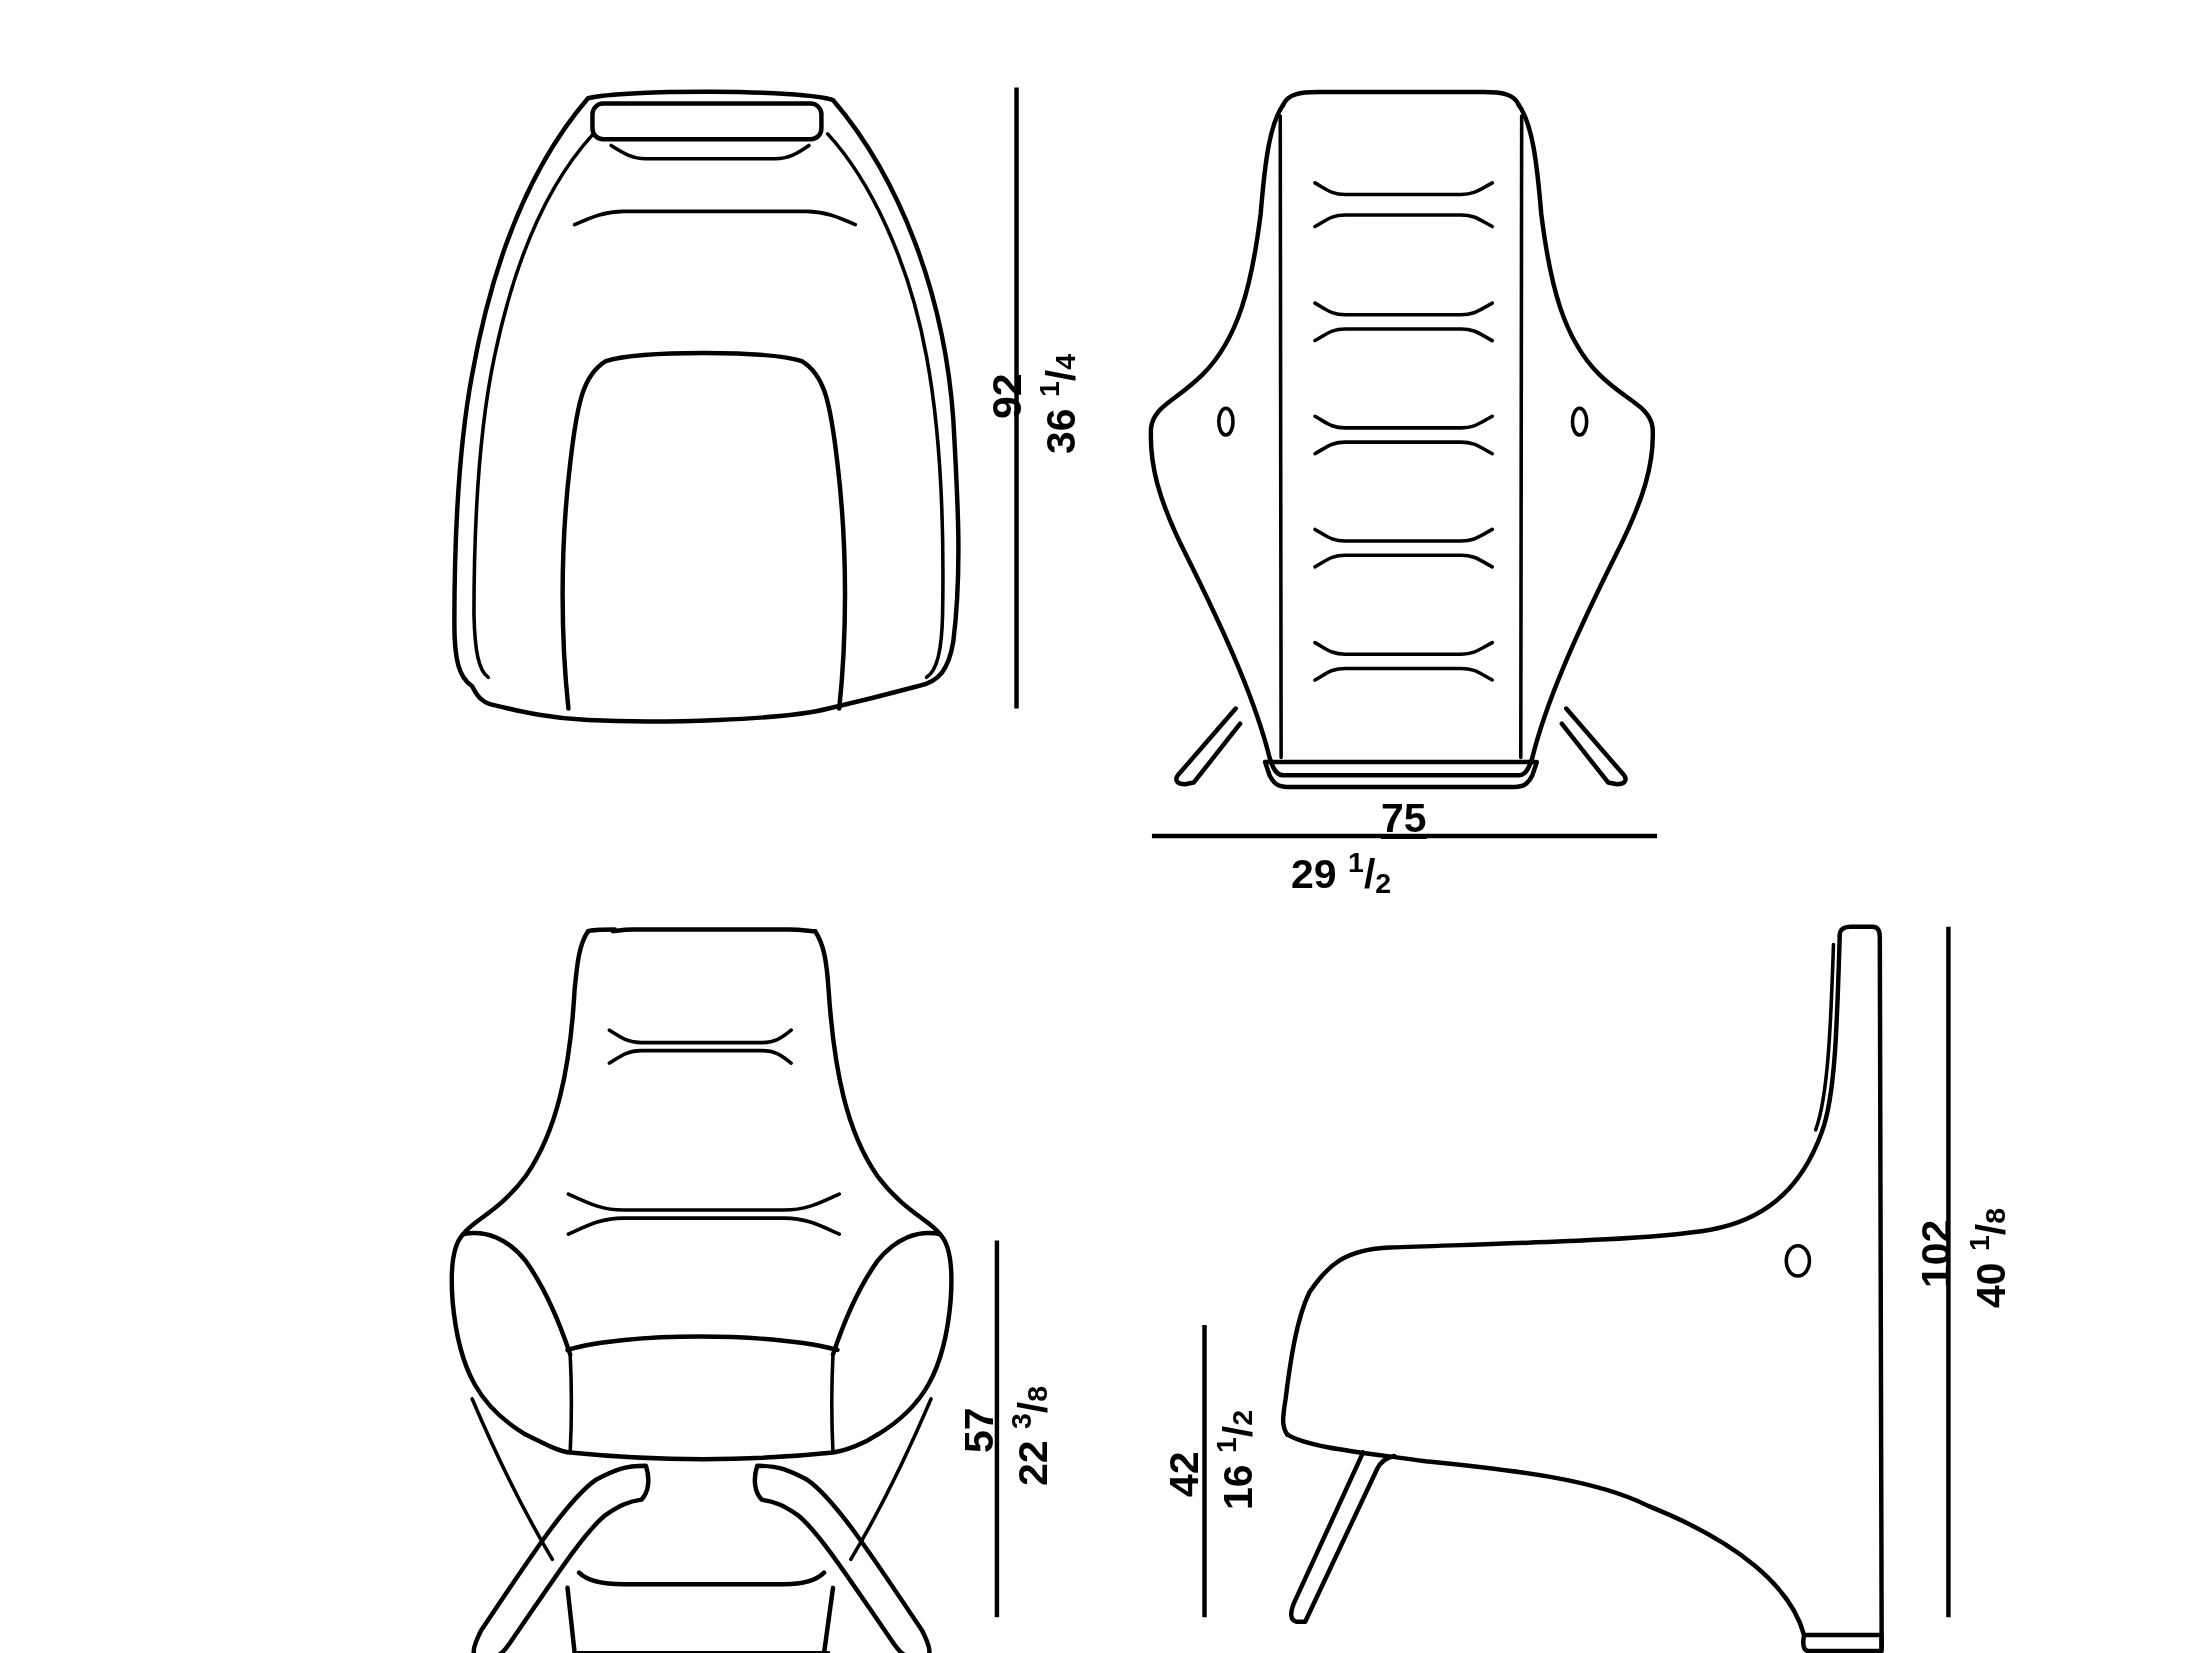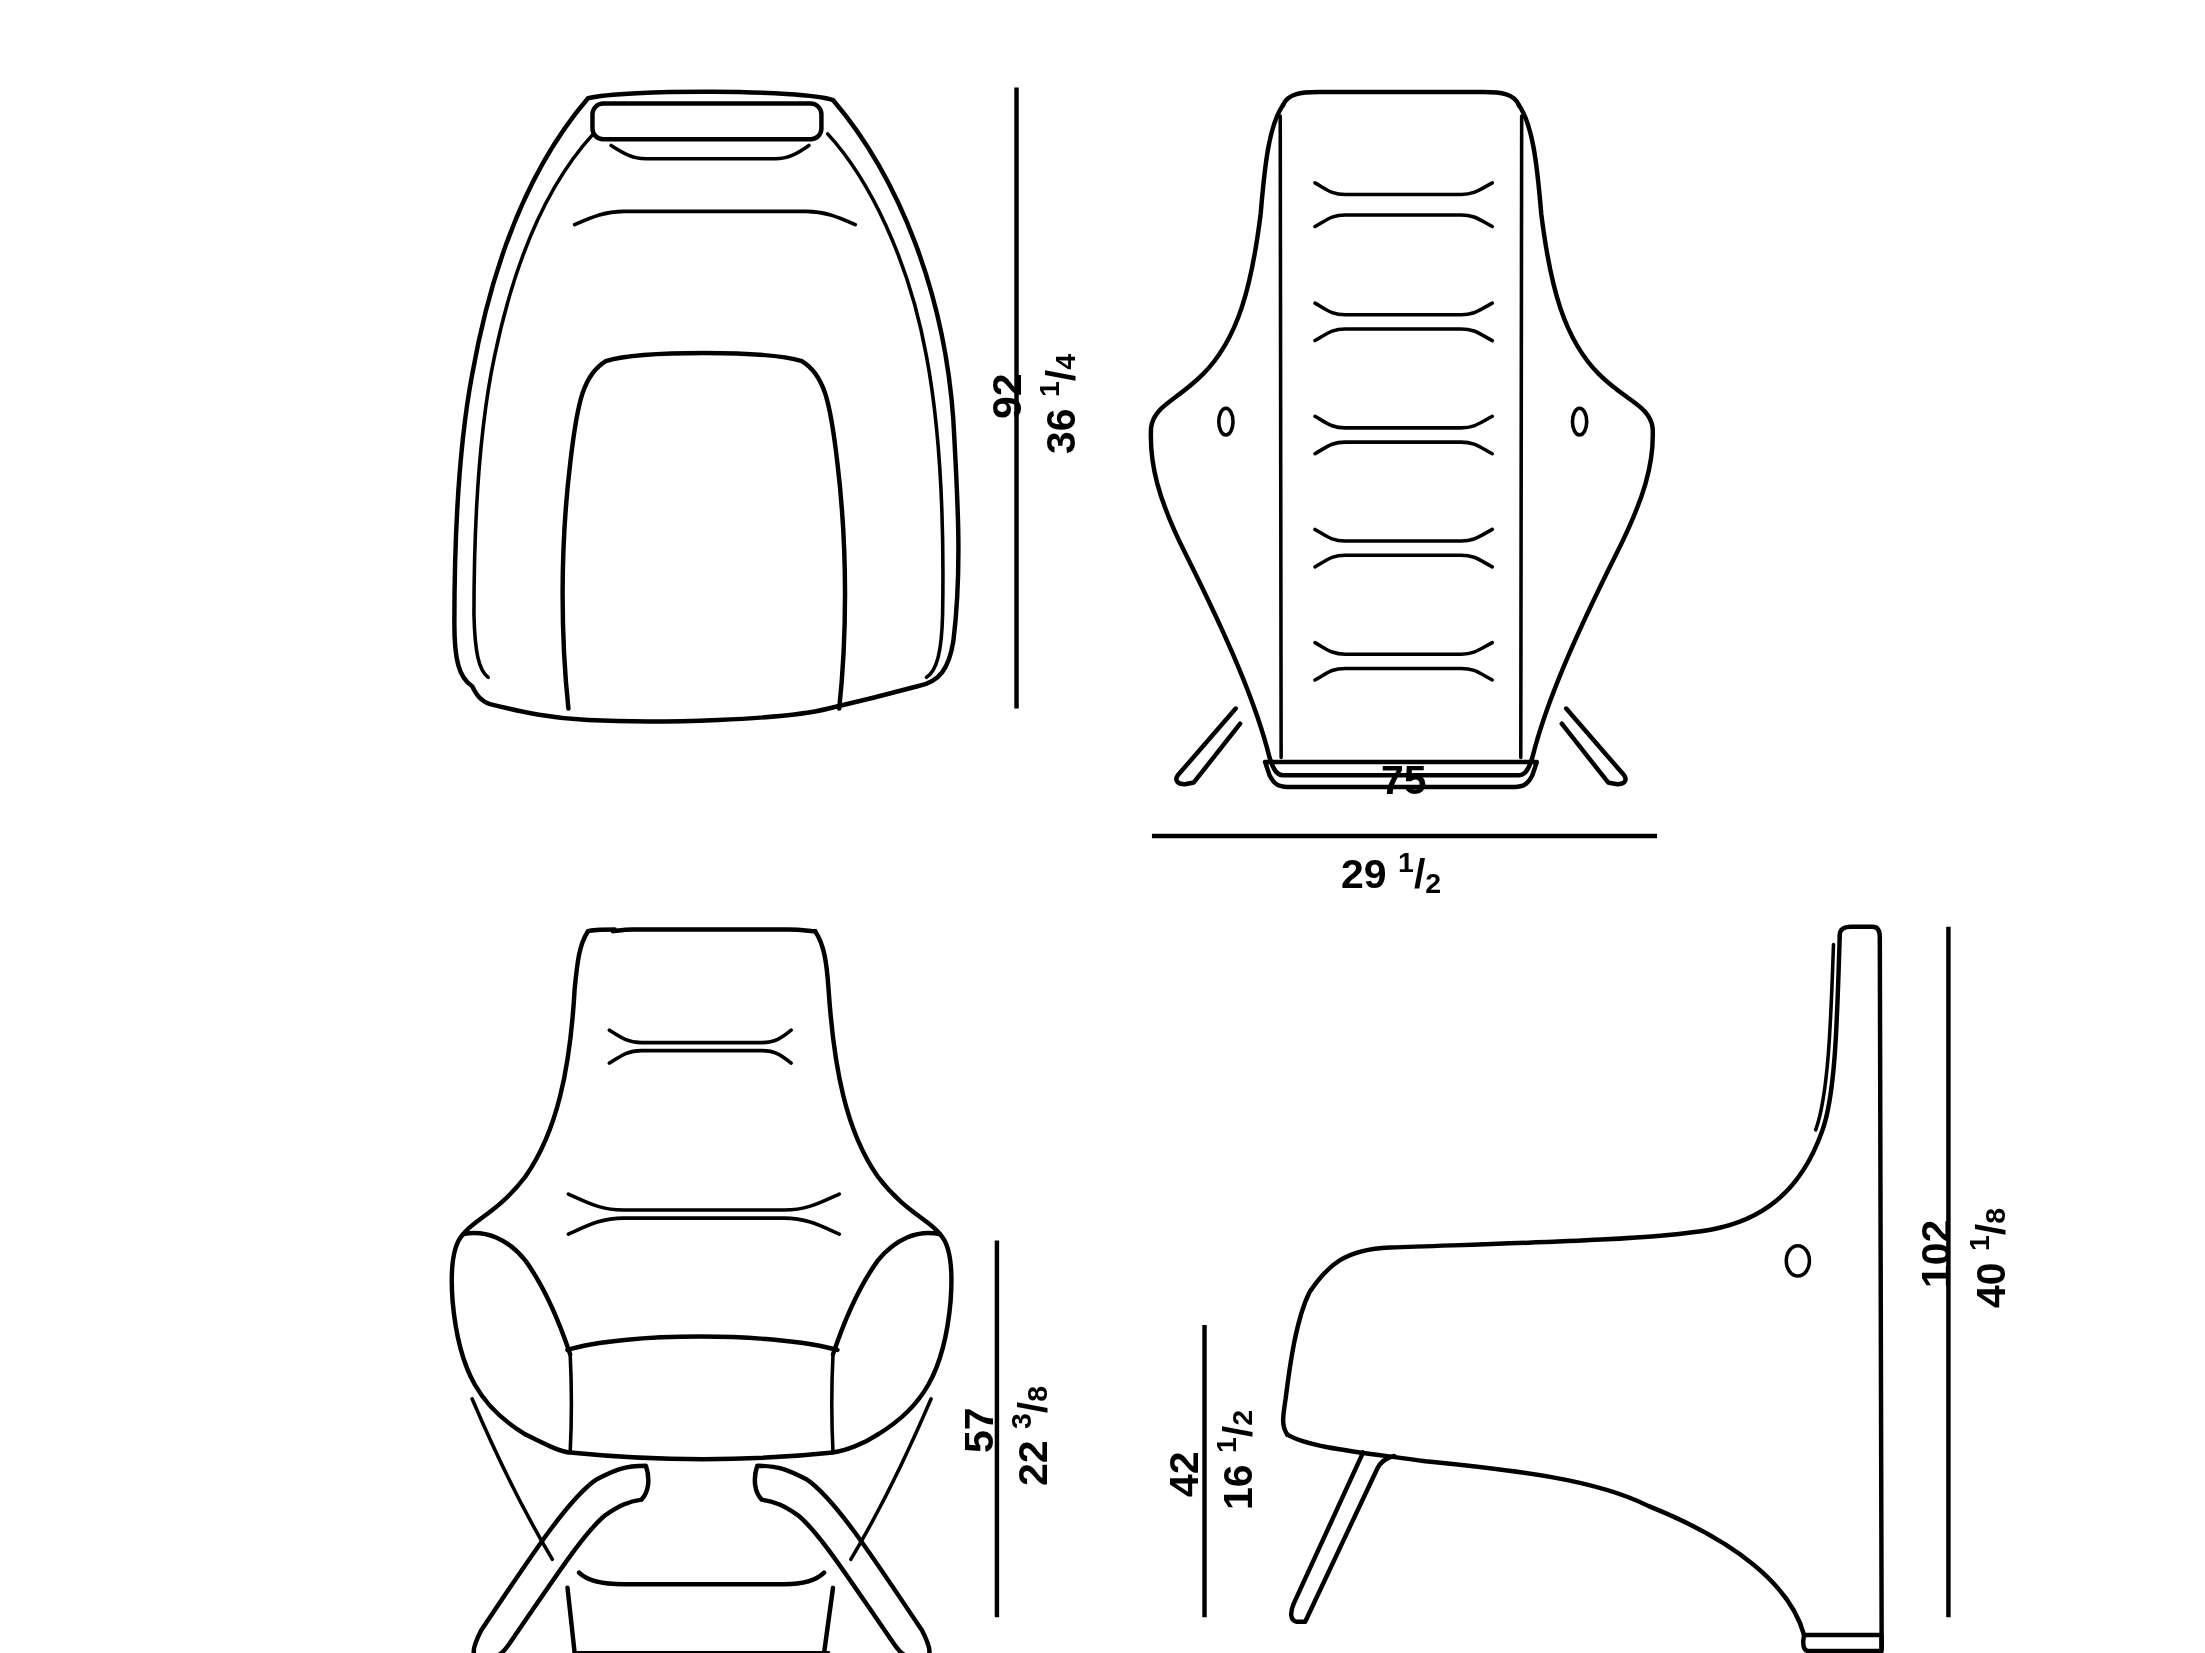--- a/index.html
+++ b/index.html
@@ -122,24 +122,24 @@
 </svg>
 
 <div class="label big rot" style="left:987px;top:419px;">
   <span>92</span>
 </div>
 <div class="label big rot frac" style="left:1035px;top:454px;">
   <span>36</span>
   <sup>1</sup>/<span style="font-size:28.5px">4</span>
 </div>
 
-<div class="label big" style="left:1381px;top:760px;">
+<div class="label big" style="left:1381px;top:798px;text-decoration:underline;">
   <span>75</span>
 </div>
-<div class="label big frac" style="left:1341px;top:848px;">
+<div class="label big frac" style="left:1291px;top:848px;">
   <span>29</span>
   <sup>1</sup>/<sub>2</sub>
 </div>
 
 <div class="label big rot" style="left:959px;top:1453px;">
   <span>57</span>
 </div>
 <div class="label big rot frac" style="left:1007px;top:1486px;">
   <span>22</span>
   <sup>3</sup>/<span style="font-size:28.5px">8</span>

